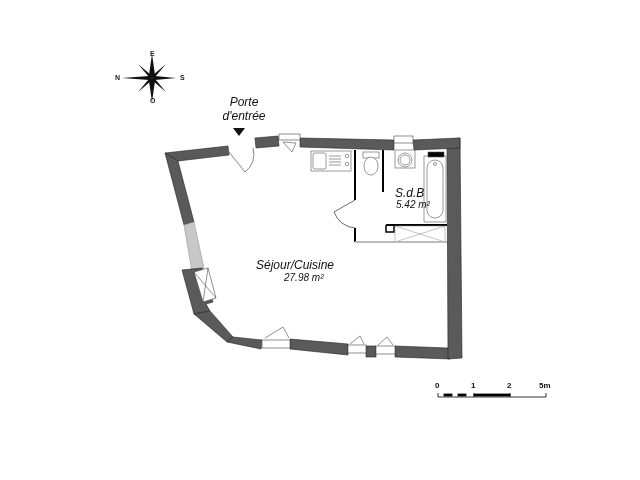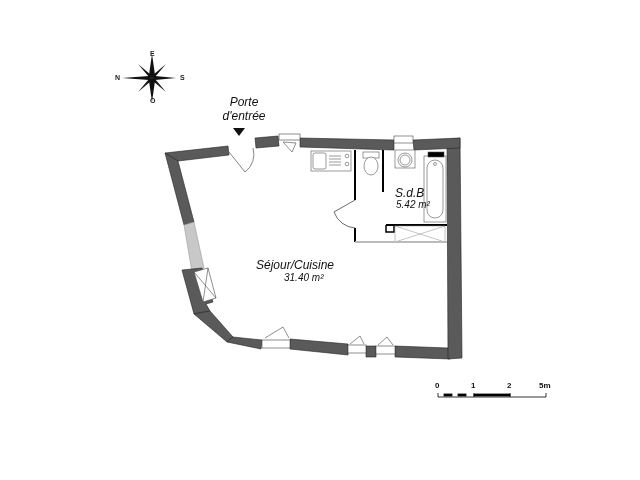--- a/index.html
+++ b/index.html
@@ -143,20 +143,20 @@
 <span class="compass-lbl" style="left:115px; top:74px;">N</span>
 <span class="compass-lbl" style="left:180px; top:74px;">S</span>
 <span class="compass-lbl" style="left:150px; top:97px;">O</span>
 
 <div class="lbl door-label">
   <div>Porte</div>
   <div>d'entrée</div>
 </div>
 
 <span class="lbl room-name sejour-name">Séjour/Cuisine</span>
-<span class="lbl room-area sejour-area">31.40 m²</span>
+<span class="lbl room-area sejour-area">27.98 m²</span>
 <span class="lbl room-name sdb-name">S.d.B</span>
 <span class="lbl room-area sdb-area">5.42 m²</span>
 
 <span class="scale-lbl" style="left:435px;">0</span>
 <span class="scale-lbl" style="left:471px;">1</span>
 <span class="scale-lbl" style="left:507px;">2</span>
 <span class="scale-lbl" style="left:539px;">5m</span>
 
 </body></html>

